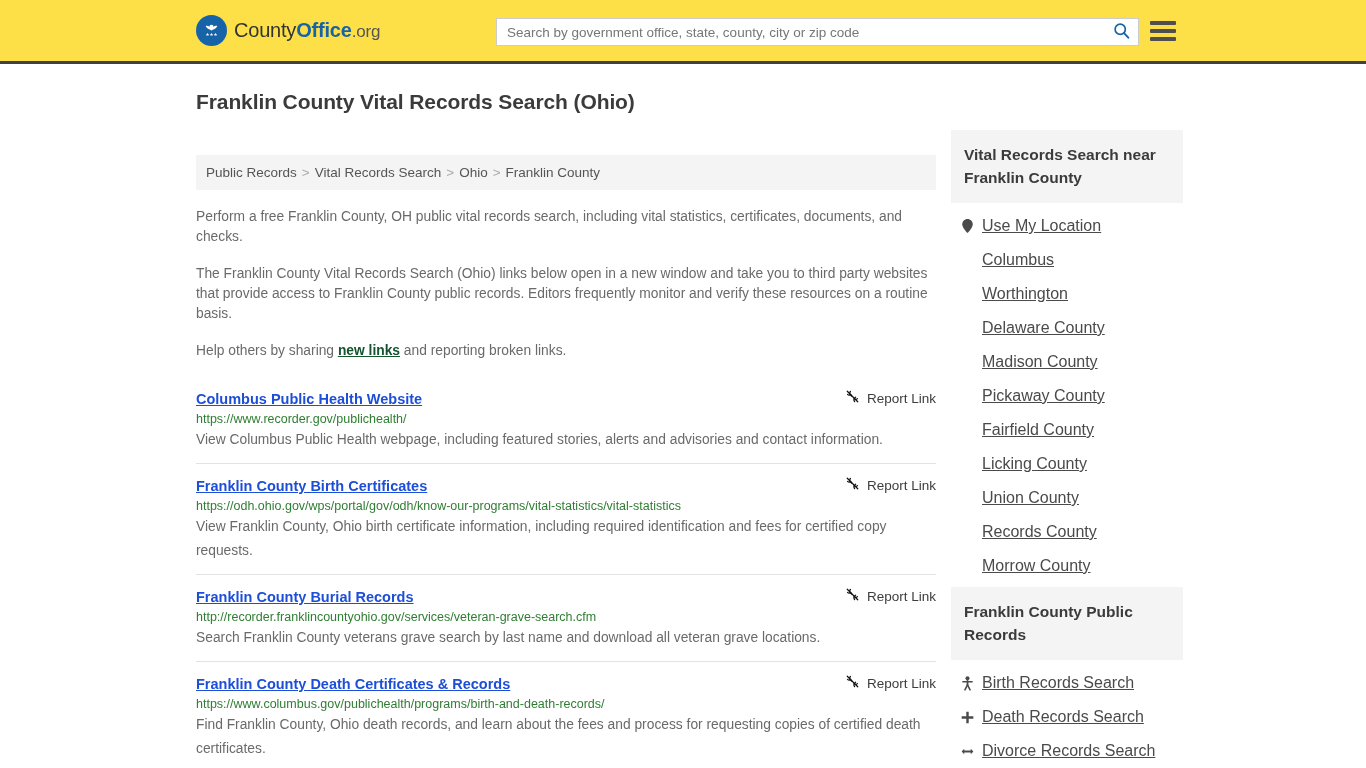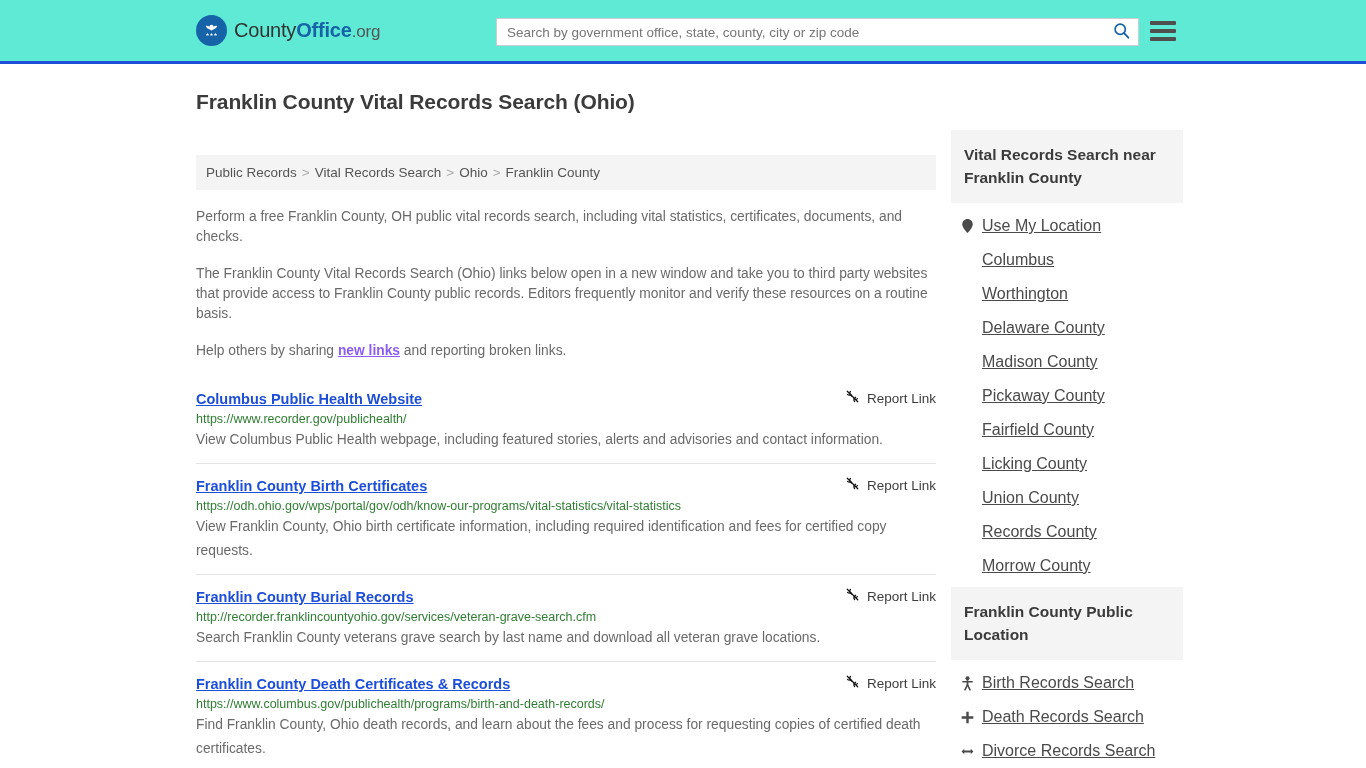--- a/index.html
+++ b/index.html
@@ -7,22 +7,22 @@
     width: 1366px;
     height: 768px;
     overflow: hidden;
     background: #ffffff;
     font-family: "Liberation Sans", sans-serif;
   }
 
   
   .site-header {
     height: 64px;
-    background: #5eead4;
-    border-bottom: 3px solid #1d4ed8;
+    background: #fde047;
+    border-bottom: 3px solid #404040;
     display: flex;
     align-items: center;
     position: relative;
   }
   .brand {
     display: flex;
     align-items: center;
     margin-left: 196px;
     text-decoration: none;
   }
@@ -139,21 +139,21 @@
   .breadcrumb .sep { color: #aaa; margin: 0 5px; }
 
   
   .intro p {
     font-size: 13.8px;
     color: #6a6a6a;
     line-height: 20px;
     margin-top: 17px;
   }
   .intro a.inline {
-    color: #8b5cf6;
+    color: #14532d;
     text-decoration: underline;
     font-weight: bold;
   }
 
   
   .results { margin-top: 20px; }
   .result {
     border-top: 1px solid #e3e3e3;
     padding: 12px 0 11px 0;
   }
@@ -404,21 +404,21 @@
               <a href="#">Records County</a>
             </li>
             <li>
               <span class="side-icon"></span>
               <a href="#">Morrow County</a>
             </li>
           </ul>
       </section>
 
       <section class="side-box">
-        <div class="side-head">Franklin County Public Location</div>
+        <div class="side-head">Franklin County Public Records</div>
         <ul class="side-list" id="records-list">
             <li>
               <span class="side-icon">
                 <svg width="11" height="15" viewBox="0 0 12 16" aria-hidden="true">
                   <circle cx="6" cy="2.4" r="2.2" fill="#4a4a4a"></circle>
                   <path d="M1 6 L11 6" stroke="#4a4a4a" stroke-width="1.7" stroke-linecap="round"></path>
                   <path d="M6 5 L6 10" stroke="#4a4a4a" stroke-width="1.9" stroke-linecap="round"></path>
                   <path d="M6 9.5 L3.2 15" stroke="#4a4a4a" stroke-width="1.7" stroke-linecap="round"></path>
                   <path d="M6 9.5 L8.8 15" stroke="#4a4a4a" stroke-width="1.7" stroke-linecap="round"></path>
                 </svg>

